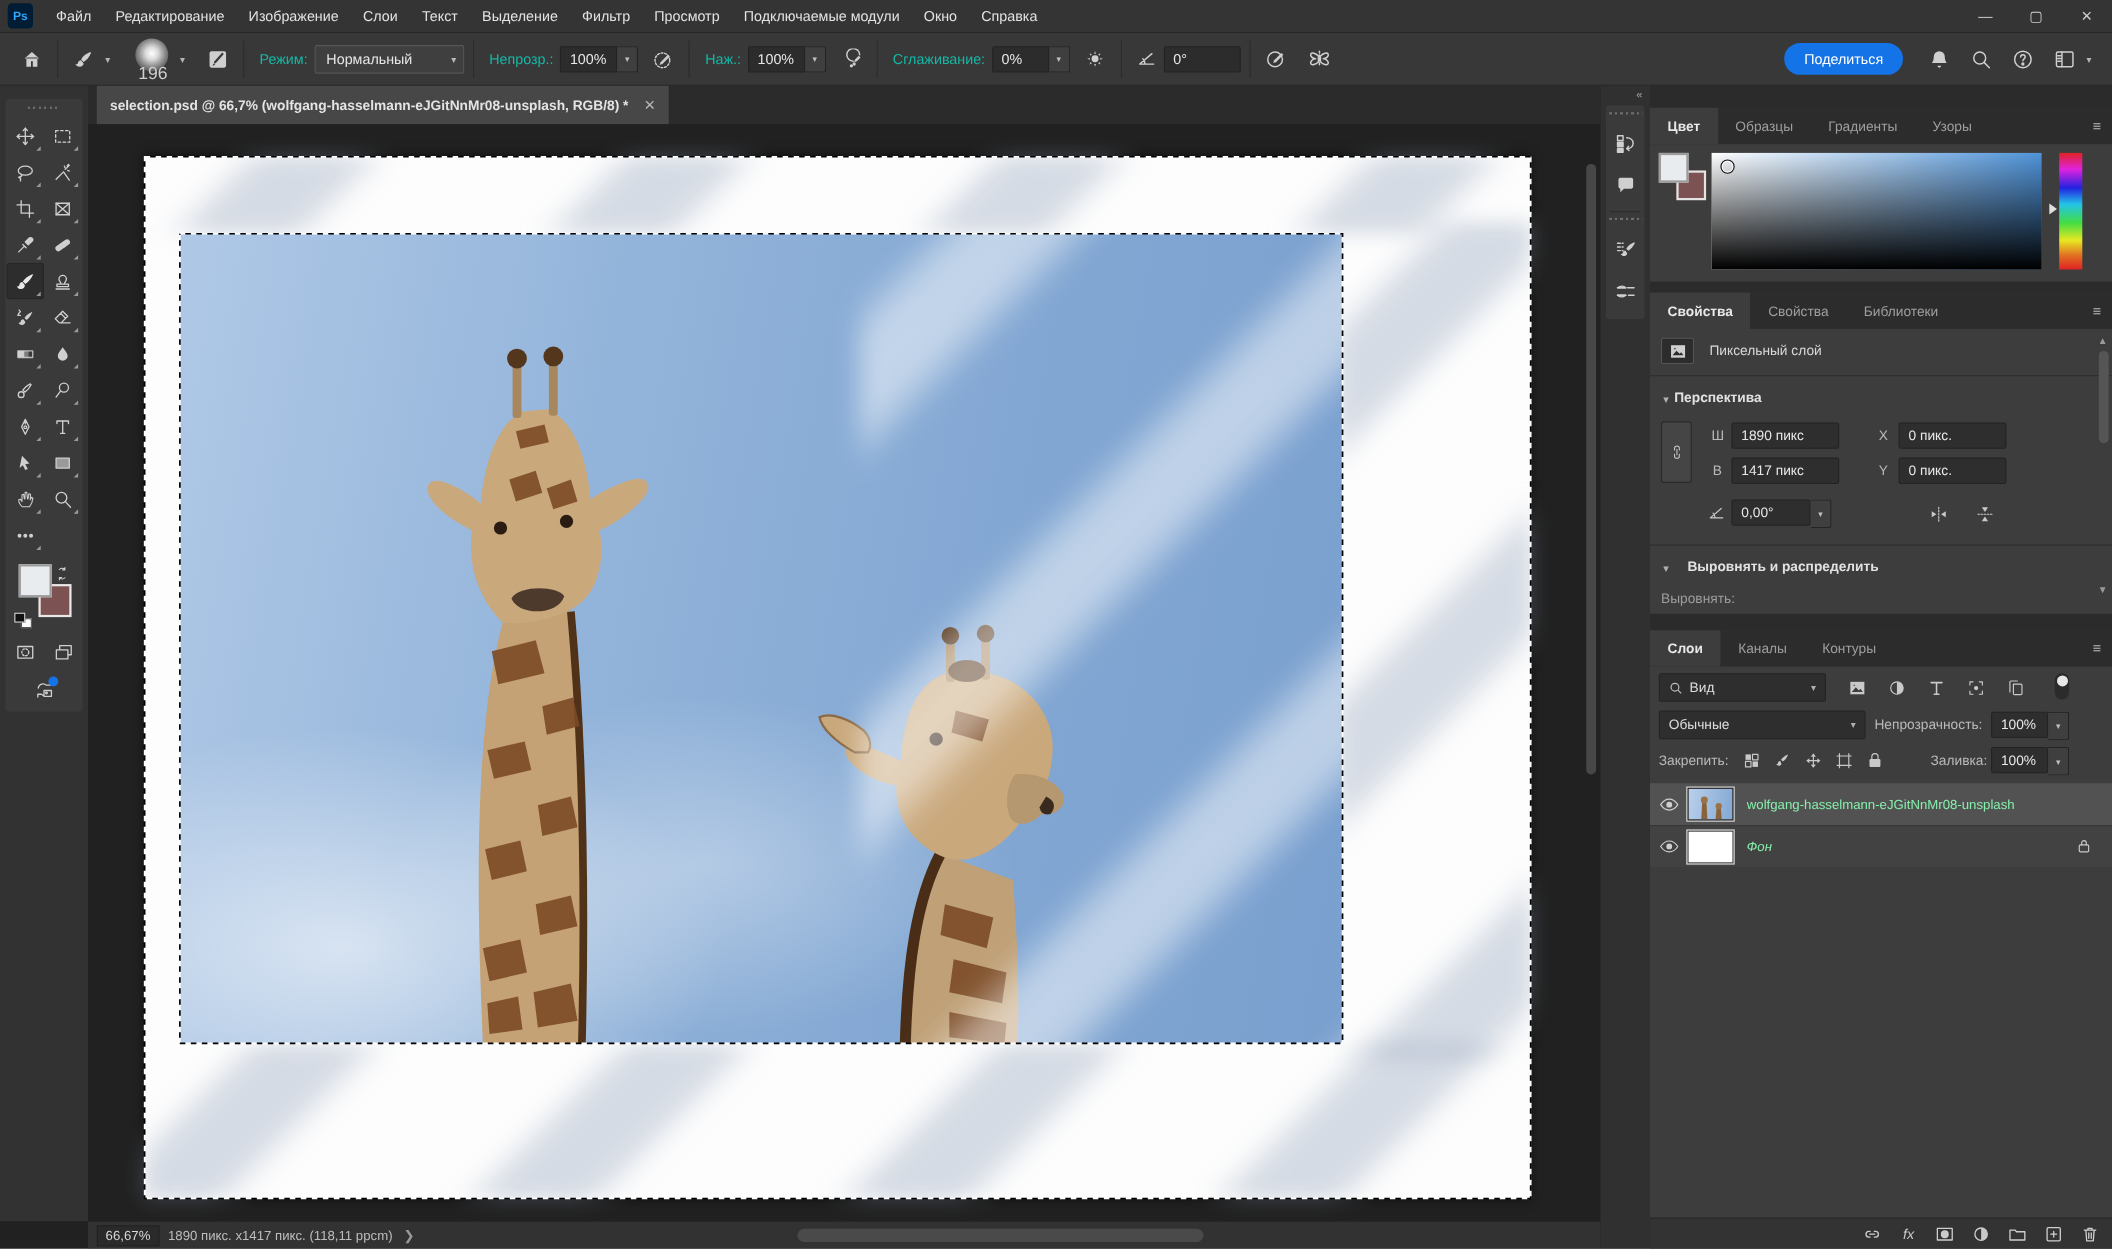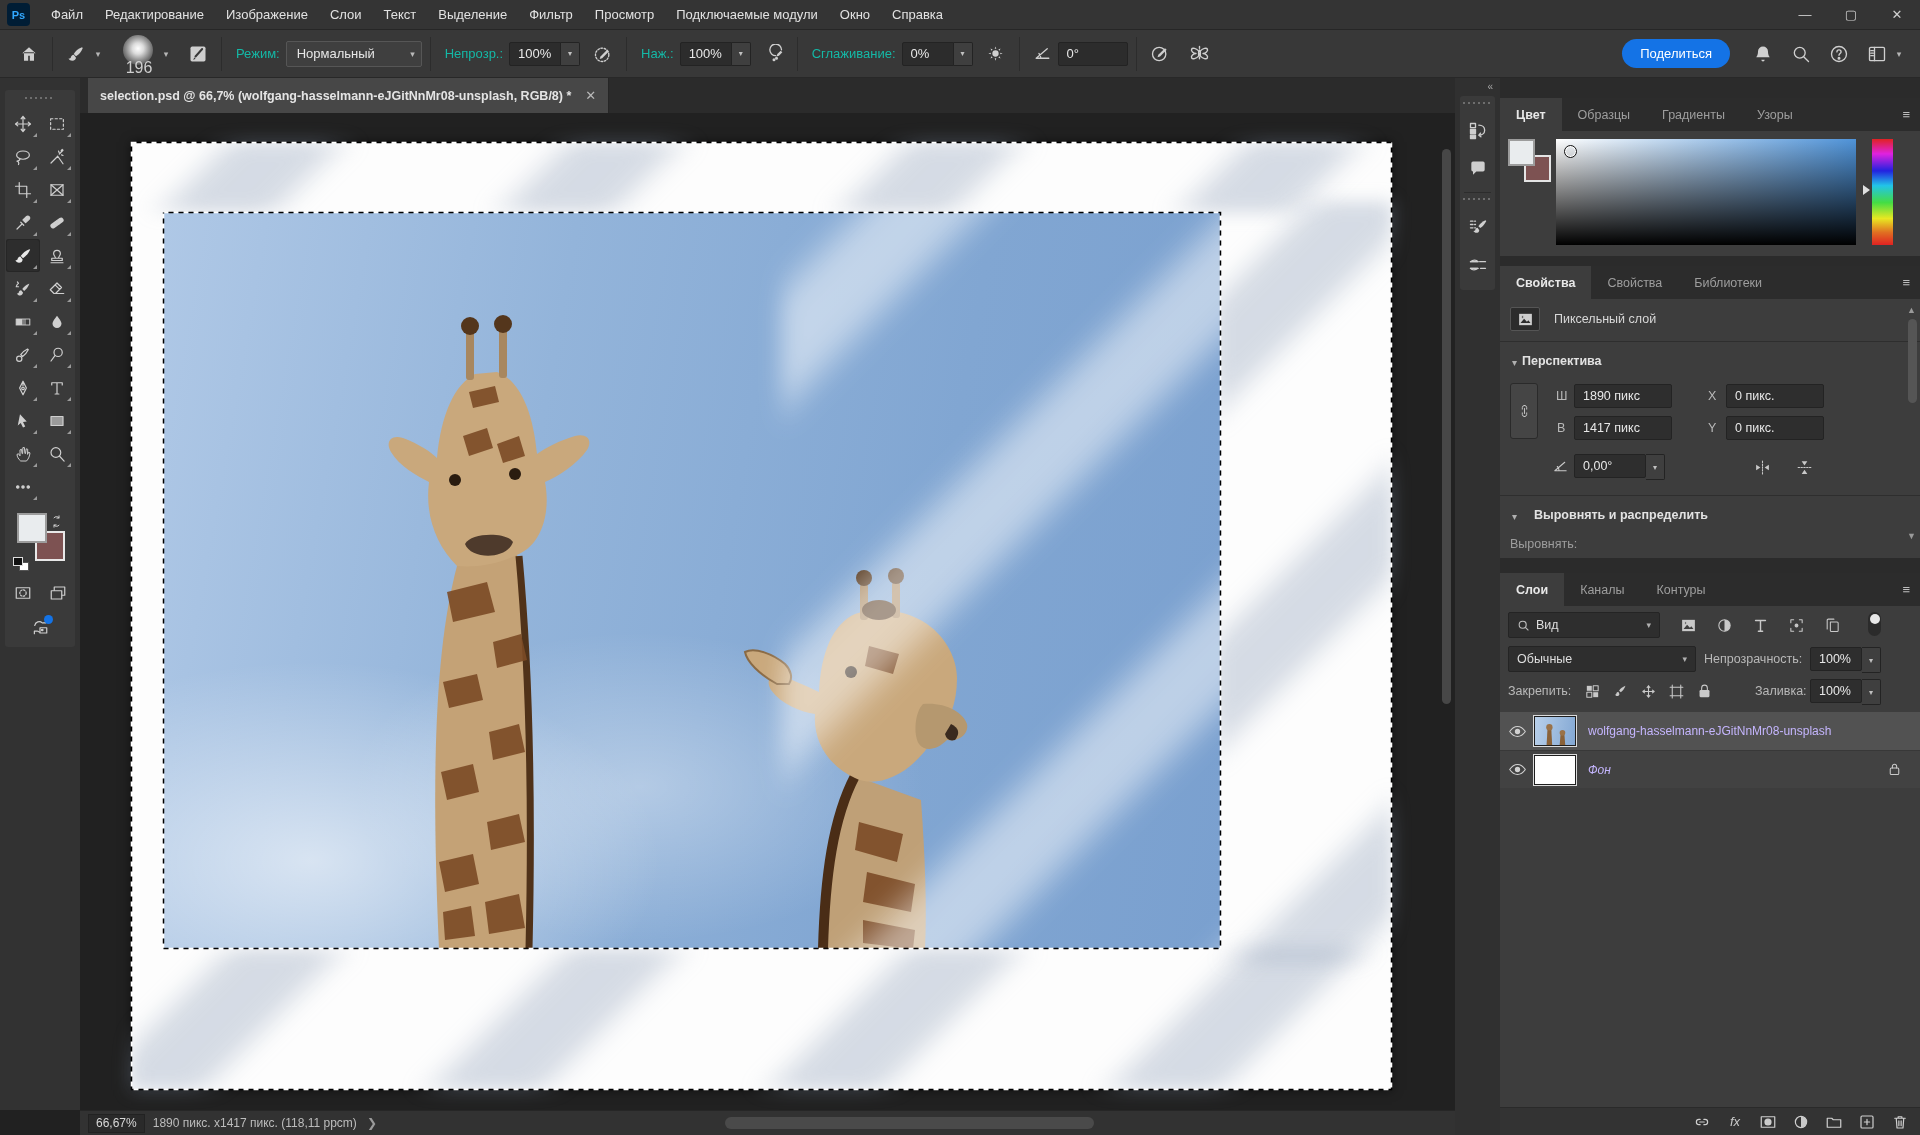--- a/index.html
+++ b/index.html
@@ -128,21 +128,21 @@
   .lrow-ic { position:absolute; width:24px; height:24px; display:flex; align-items:center; justify-content:center; }
   .lrow-ic svg { width:17px; height:17px; stroke:#c9c9c9; fill:none; stroke-width:1.5; stroke-linecap:round; stroke-linejoin:round; }
   .layerrow { position:absolute; left:0; width:420px; height:38px; display:flex; align-items:center; }
   .layerrow.sel { background:#525252; }
   .layerrow.bg { background:#424242; border-top:1px solid #383838; }
   .eye { width:34px; display:flex; justify-content:center; }
   .eye svg { width:17px; height:13px; stroke:#d0d0d0; fill:none; stroke-width:1.5; }
   .lthumb { width:42px; height:30px; border:1px solid #1e1e1e; outline:1px solid #dcdcdc; margin-right:12px;
     position:relative; overflow:hidden; background:#fff; }
   .lthumb.img { background:linear-gradient(100deg,#b9d0ea,#83a8d4); }
-  .lname { font-size:12px; color:#c4b5fd; white-space:nowrap; overflow:hidden; }
+  .lname { font-size:12px; color:#86efac; white-space:nowrap; overflow:hidden; }
   .lname.it { font-style:italic; }
   .locklayer { margin-left:auto; margin-right:14px; }
   .lbottom { position:absolute; left:0; bottom:0; width:420px; height:28px; background:#333;
     border-top:1px solid #2a2a2a; display:flex; align-items:center; justify-content:flex-end; padding-right:8px; gap:9px; }
   .lbottom .mini { width:24px; height:22px; }
   .toggle { position:absolute; width:13px; height:24px; background:#2b2b2b; border-radius:7px; }
   .toggle .dot { position:absolute; left:1.5px; top:1.5px; width:10px; height:10px; border-radius:50%; background:#e8e8e8; }
 
   
   .svfield { position:absolute; left:56px; top:8px; width:300px; height:106px;

